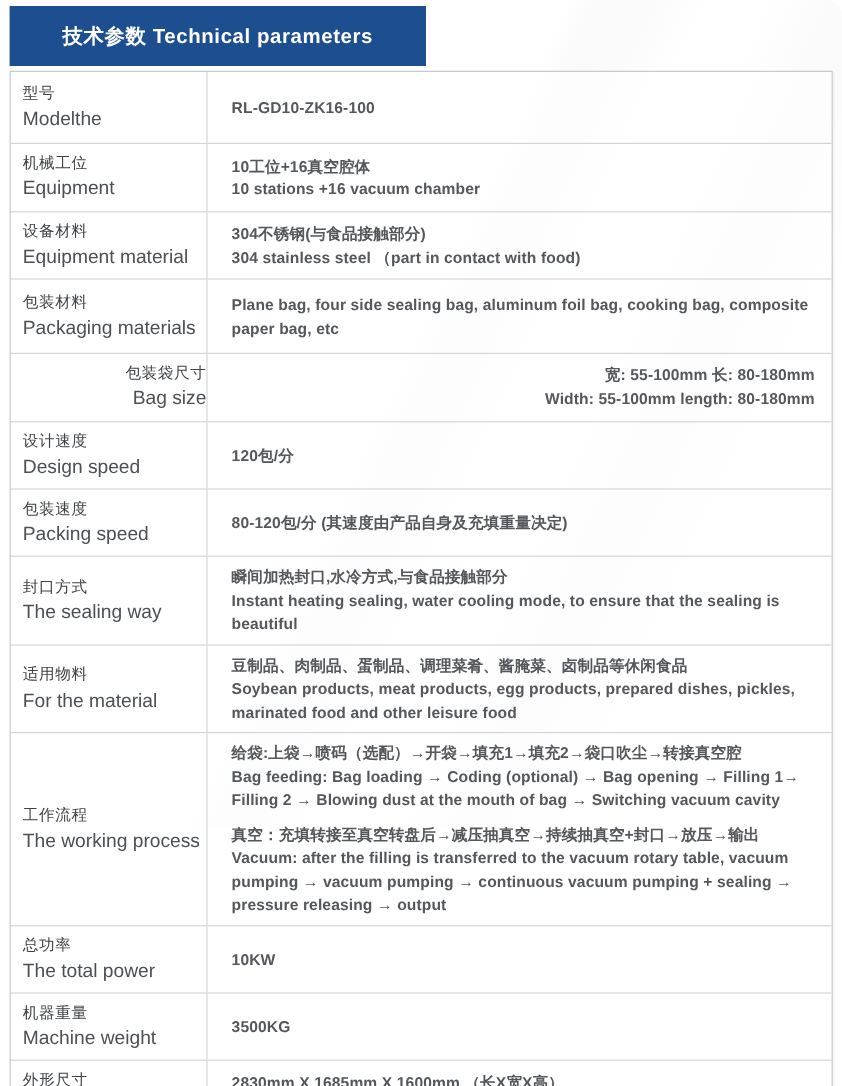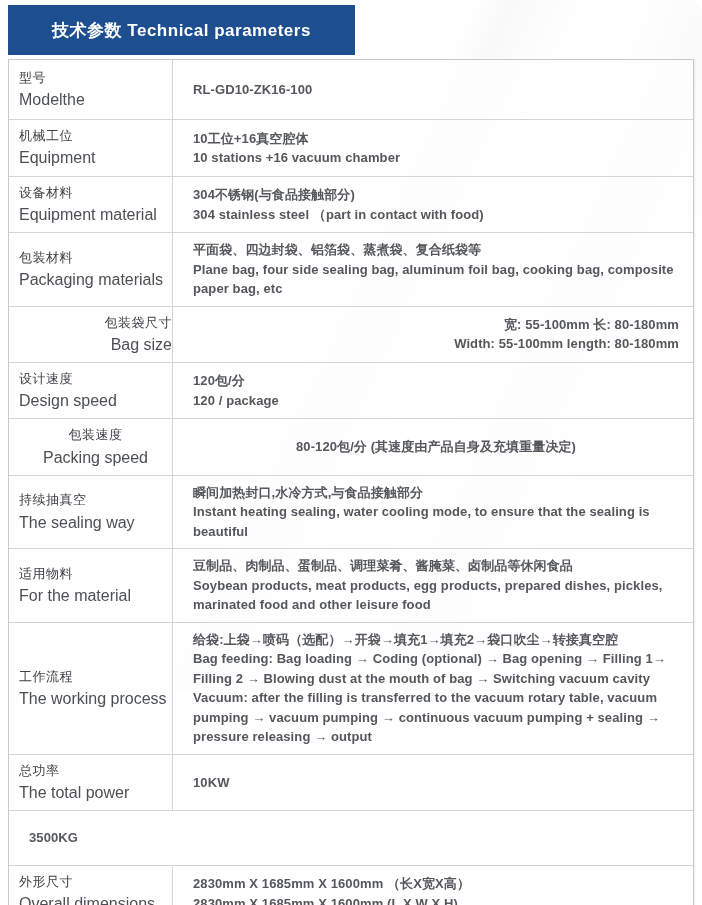--- a/index.html
+++ b/index.html
@@ -64,21 +64,21 @@
     font-weight: bold;
   }
   .value .line.gap { margin-top: 9px; }
   
   .r0  { min-height: 59px; }
   .r1  { min-height: 57px; }
   .r2  { min-height: 53px; }
   .r3  { min-height: 62px; }
   .r4  { min-height: 53px; text-align: right; }
   .r5  { min-height: 54px; }
-  .r6  { min-height: 55px; text-align: center; }
+  .r6  { min-height: 55px; }
   .r7  { min-height: 53px; }
   .r8  { min-height: 57px; }
   .r9  { min-height: 117px; }
   .r10 { min-height: 55px; }
   .r11 { min-height: 55px; }
   .r12 { min-height: 55px; }
 </style>
 </head>
 <body>
 
@@ -121,21 +121,20 @@
         <div class="line">304 stainless steel （part in contact with food)</div>
       </div>
     </div>
 
     <div class="row r3">
       <div class="cell label">
         <div class="zh">包装材料</div>
         <div class="en">Packaging materials</div>
       </div>
       <div class="cell value">
-        <div class="line">平面袋、四边封袋、铝箔袋、蒸煮袋、复合纸袋等</div>
         <div class="line">Plane bag, four side sealing bag, aluminum foil bag, cooking bag, composite paper bag, etc</div>
       </div>
     </div>
 
     <div class="row r4">
       <div class="cell label">
         <div class="zh">包装袋尺寸</div>
         <div class="en">Bag size</div>
       </div>
       <div class="cell value">
@@ -144,37 +143,36 @@
       </div>
     </div>
 
     <div class="row r5">
       <div class="cell label">
         <div class="zh">设计速度</div>
         <div class="en">Design speed</div>
       </div>
       <div class="cell value">
         <div class="line">120包/分</div>
-        <div class="line">120 / package</div>
       </div>
     </div>
 
     <div class="row r6">
       <div class="cell label">
         <div class="zh">包装速度</div>
         <div class="en">Packing speed</div>
       </div>
       <div class="cell value">
         <div class="line">80-120包/分 (其速度由产品自身及充填重量决定)</div>
       </div>
     </div>
 
     <div class="row r7">
       <div class="cell label">
-        <div class="zh">持续抽真空</div>
+        <div class="zh">封口方式</div>
         <div class="en">The sealing way</div>
       </div>
       <div class="cell value">
         <div class="line">瞬间加热封口,水冷方式,与食品接触部分</div>
         <div class="line">Instant heating sealing, water cooling mode, to ensure that the sealing is beautiful</div>
       </div>
     </div>
 
     <div class="row r8">
       <div class="cell label">
@@ -188,35 +186,40 @@
     </div>
 
     <div class="row r9">
       <div class="cell label">
         <div class="zh">工作流程</div>
         <div class="en">The working process</div>
       </div>
       <div class="cell value">
         <div class="line">给袋:上袋→喷码（选配）→开袋→填充1→填充2→袋口吹尘→转接真空腔</div>
         <div class="line">Bag feeding: Bag loading → Coding (optional) → Bag opening → Filling 1→ Filling 2 → Blowing dust at the mouth of bag → Switching vacuum cavity</div>
+        <div class="line gap">真空：充填转接至真空转盘后→减压抽真空→持续抽真空+封口→放压→输出</div>
         <div class="line">Vacuum: after the filling is transferred to the vacuum rotary table, vacuum pumping → vacuum pumping → continuous vacuum pumping + sealing → pressure releasing → output</div>
       </div>
     </div>
 
     <div class="row r10">
       <div class="cell label">
         <div class="zh">总功率</div>
         <div class="en">The total power</div>
       </div>
       <div class="cell value">
         <div class="line">10KW</div>
       </div>
     </div>
 
     <div class="row r11">
+      <div class="cell label">
+        <div class="zh">机器重量</div>
+        <div class="en">Machine weight</div>
+      </div>
       <div class="cell value">
         <div class="line">3500KG</div>
       </div>
     </div>
 
     <div class="row r12">
       <div class="cell label">
         <div class="zh">外形尺寸</div>
         <div class="en">Overall dimensions</div>
       </div>

